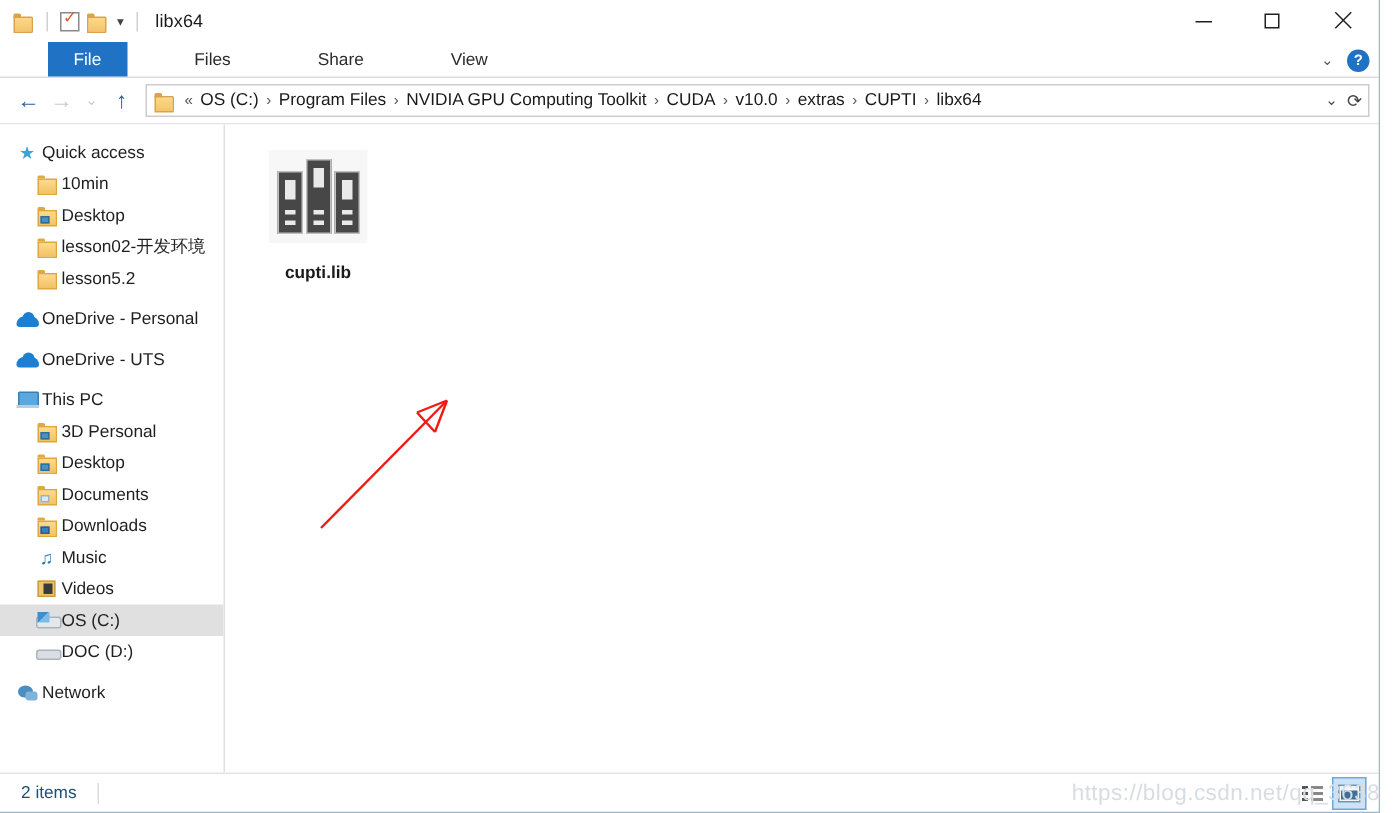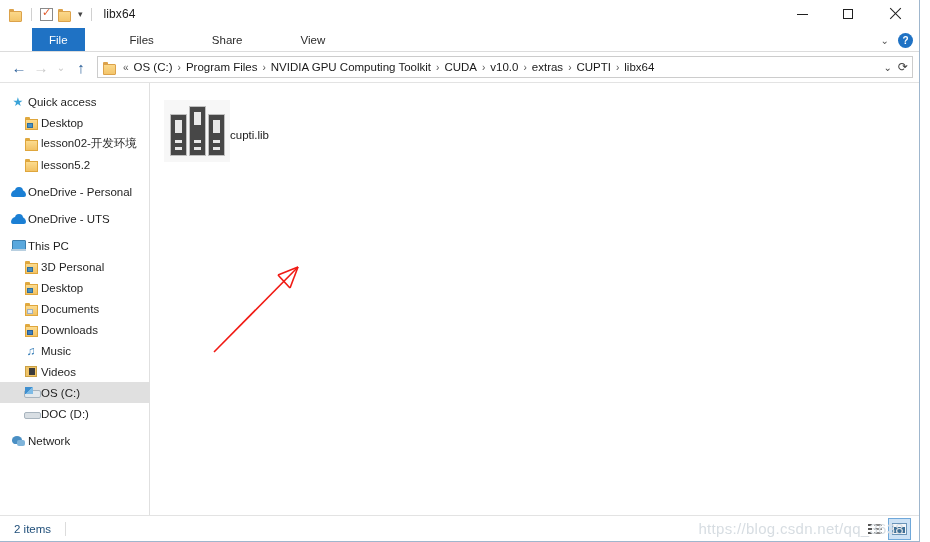--- a/index.html
+++ b/index.html
@@ -245,21 +245,21 @@
     width: 6px; height: 7px; background: #3b3b3b;
   }
 
   
   .content {
     flex: 1; background: #ffffff; position: relative; padding: 12px 0 0 14px;
     overflow: hidden;
   }
   .file-grid { display: flex; gap: 22px; }
   .file-item {
-    width: 96px; display: flex; flex-direction: row; align-items: center;
+    width: 96px; display: flex; flex-direction: column; align-items: center; font-weight: bold;
   }
   .file-icon-box {
     width: 70px; height: 72px; display: flex; align-items: center;
     justify-content: center;
   }
   .file-name {
     margin-top: 8px; font-size: 11.5px; color: #1a1a1a; text-align: center;
     line-height: 14px; white-space: nowrap;
   }
   .lib-icon { width: 66px; height: 62px; background: #f7f7f7; position: relative; }
@@ -315,21 +315,21 @@
   .vb-icons { width: 15px; height: 12px; position: relative; }
   .vb-icons .frame {
     position: absolute; left: 0; top: 0; width: 15px; height: 12px;
     background: #f2f6fa; border: 1px solid #6a94b8;
   }
   .vb-icons .pic {
     position: absolute; left: 2px; top: 4px; width: 11px; height: 6px;
     background: #3e6f96;
   }
   .watermark {
-    position: absolute; right: 26px; bottom: 5px;
+    position: absolute; right: 10px; bottom: 5px;
     font-size: 15px; color: #d7dde2; white-space: nowrap;
     letter-spacing: .3px;
   }
 </style>
 </head>
 <body>
 
 <div id="explorer-window">
 
   <div class="titlebar">
@@ -402,20 +402,26 @@
 
   <div class="body-row">
 
     <div class="sidebar">
 
       <div class="nav-item">
         <span class="nav-ico">
             <span class="ico-star">★</span>
           </span>
         <span class="lbl">Quick access</span>
+      </div>
+      <div class="nav-item indent">
+        <span class="nav-ico">
+            <span class="ico-folder"></span>
+          </span>
+        <span class="lbl">10min</span>
       </div>
       <div class="nav-item indent">
         <span class="nav-ico">
             <span class="ico-folder">
               <i class="badge"></i>
             </span>
           </span>
         <span class="lbl">Desktop</span>
       </div>
       <div class="nav-item indent">

